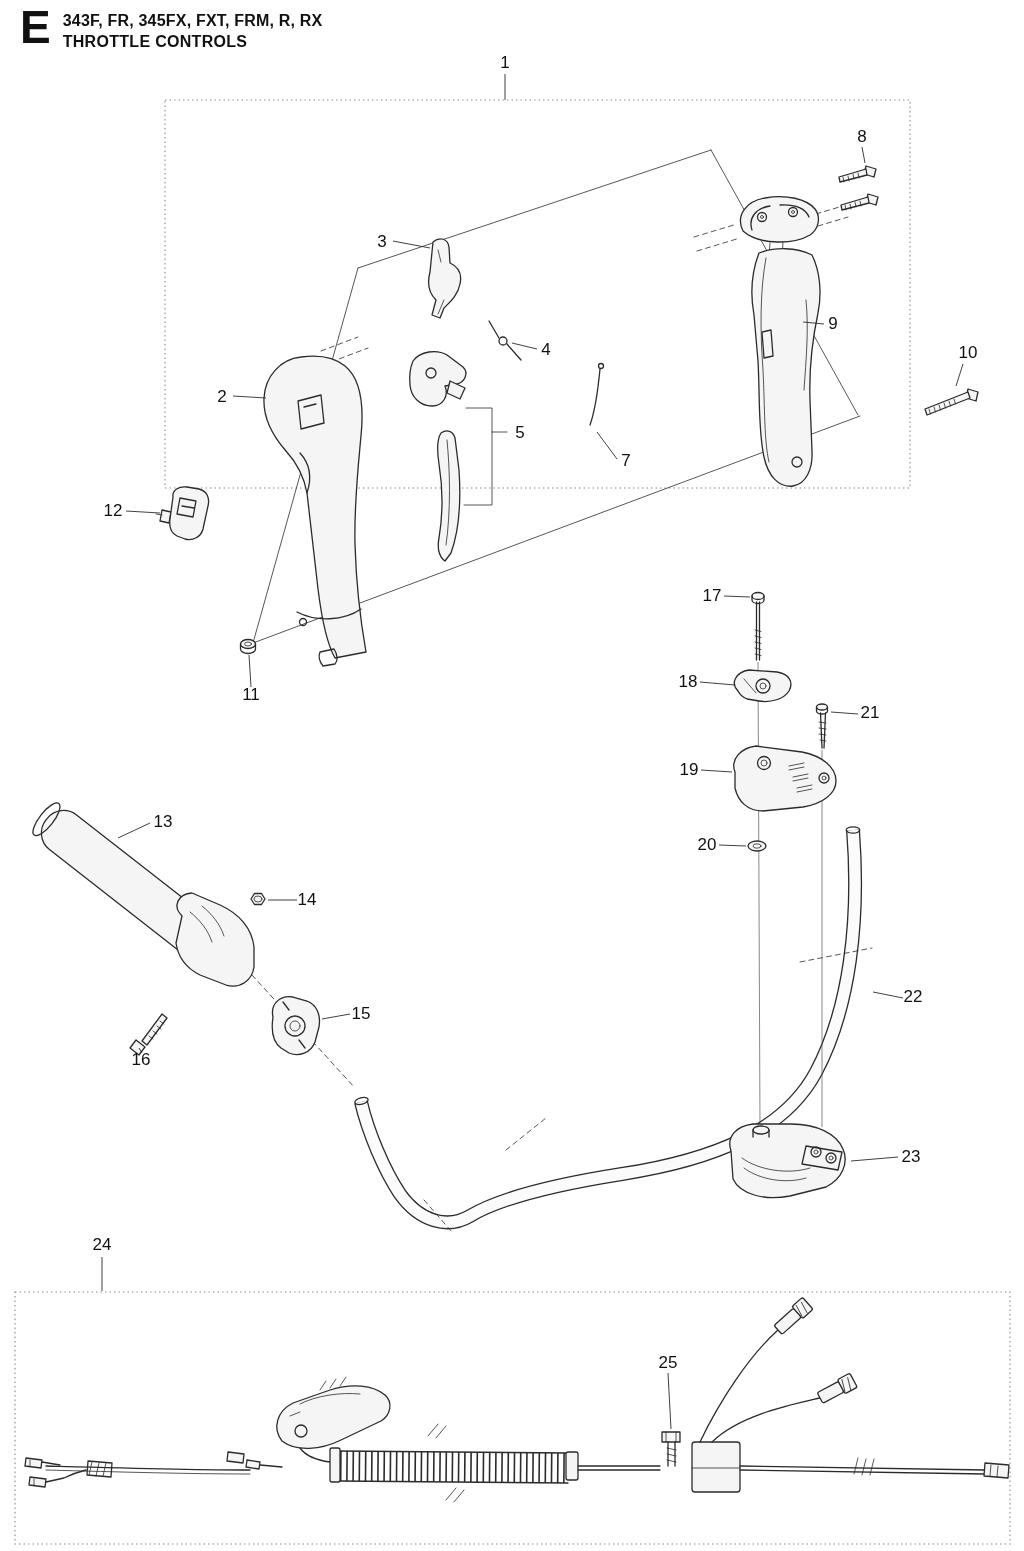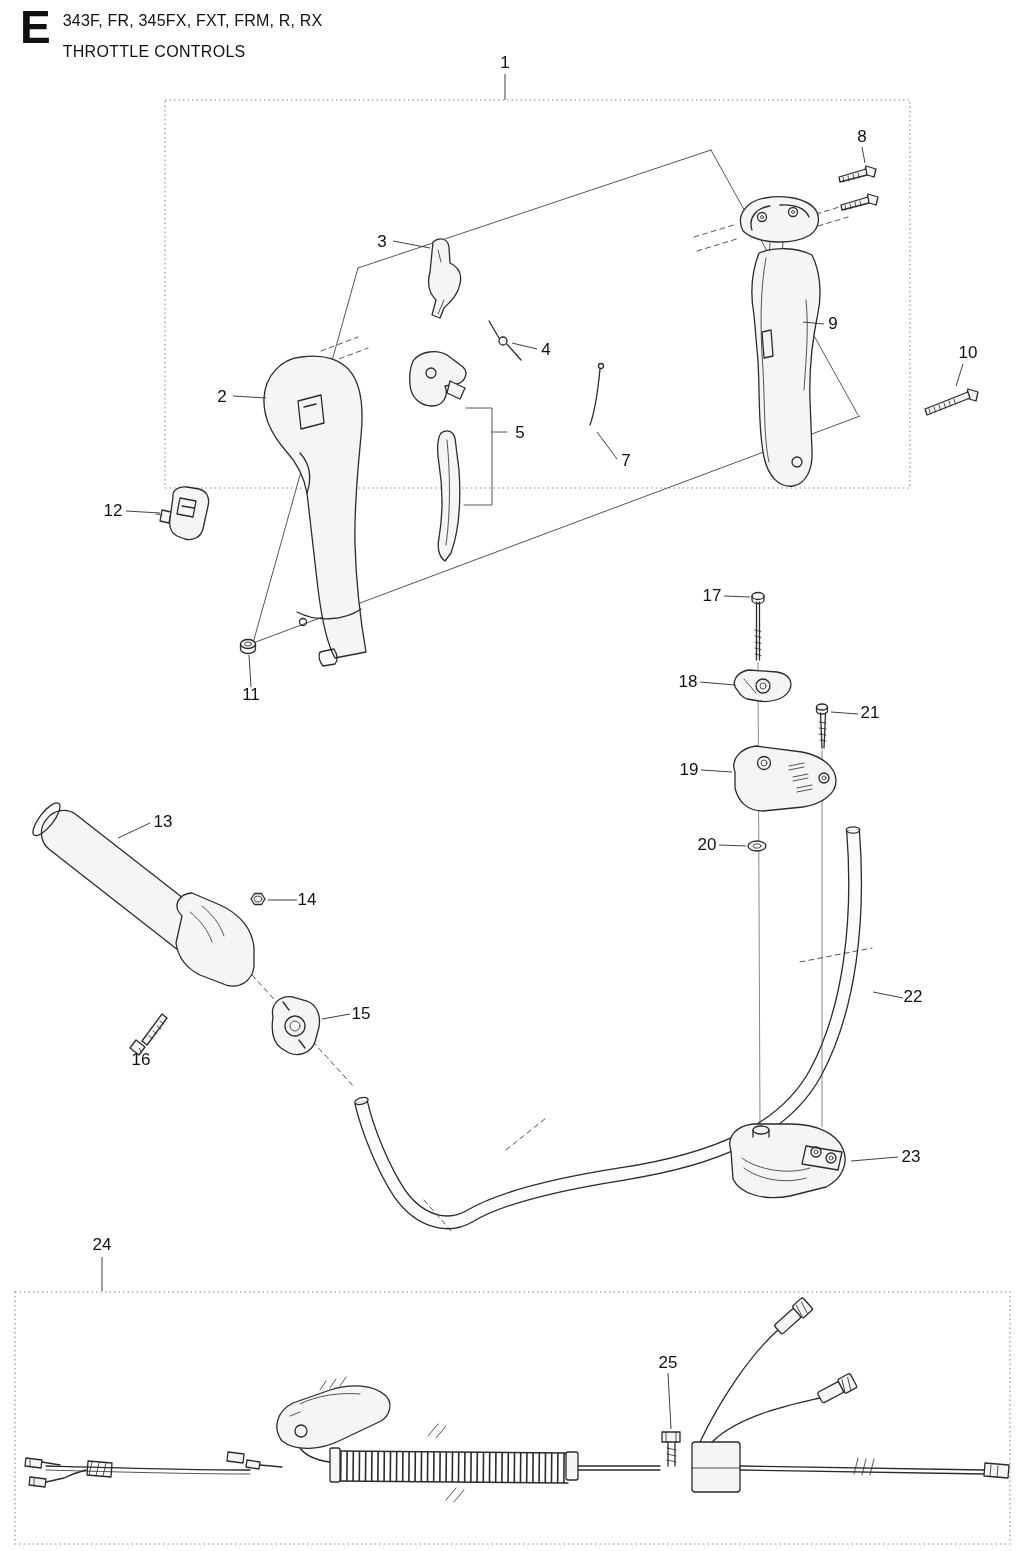--- a/index.html
+++ b/index.html
@@ -1,21 +1,21 @@
 <!DOCTYPE html>
 <html><head>
 <meta charset="utf-8">
 <style>
   html,body{margin:0;padding:0;background:#fff}
   body{width:1024px;height:1551px;position:relative;font-family:"Liberation Sans",sans-serif;overflow:hidden}
   .header{position:absolute;top:8px;left:20px;display:flex;gap:12px;align-items:flex-start;z-index:2}
   .section-letter{font-size:46px;font-weight:bold;line-height:.85;color:#111}
   .header-text{padding-top:4px}
-  .models{font-size:16px;font-weight:normal;color:#111;letter-spacing:.2px}
-  .title{font-size:16px;font-weight:normal;color:#111;margin-top:13px;letter-spacing:.3px}
+  .models{font-size:16px;font-weight:bold;color:#111;letter-spacing:.2px}
+  .title{font-size:16px;font-weight:bold;color:#111;margin-top:3px;letter-spacing:.3px}
   svg.diagram{position:absolute;left:0;top:0}
   .part{fill:#f5f5f5;stroke:#2b2b2b;stroke-width:1.3;stroke-linejoin:round}
   .ln{fill:none;stroke:#2b2b2b;stroke-width:1.3;stroke-linecap:round;stroke-linejoin:round}
   .thin{fill:none;stroke:#2b2b2b;stroke-width:.8;stroke-linecap:round}
   .axis{fill:none;stroke:#555;stroke-width:.7}
   .dash{stroke-dasharray:5 4}
   .dot{fill:none;stroke:#8a8a8a;stroke-width:1.1;stroke-dasharray:1.5 3}
   .lead{fill:none;stroke:#2b2b2b;stroke-width:.9}
   .callout{font:17px "Liberation Sans",sans-serif;fill:#111;text-anchor:middle}
   .tube-outer{fill:none;stroke:#2b2b2b;stroke-width:14;stroke-linecap:butt}

